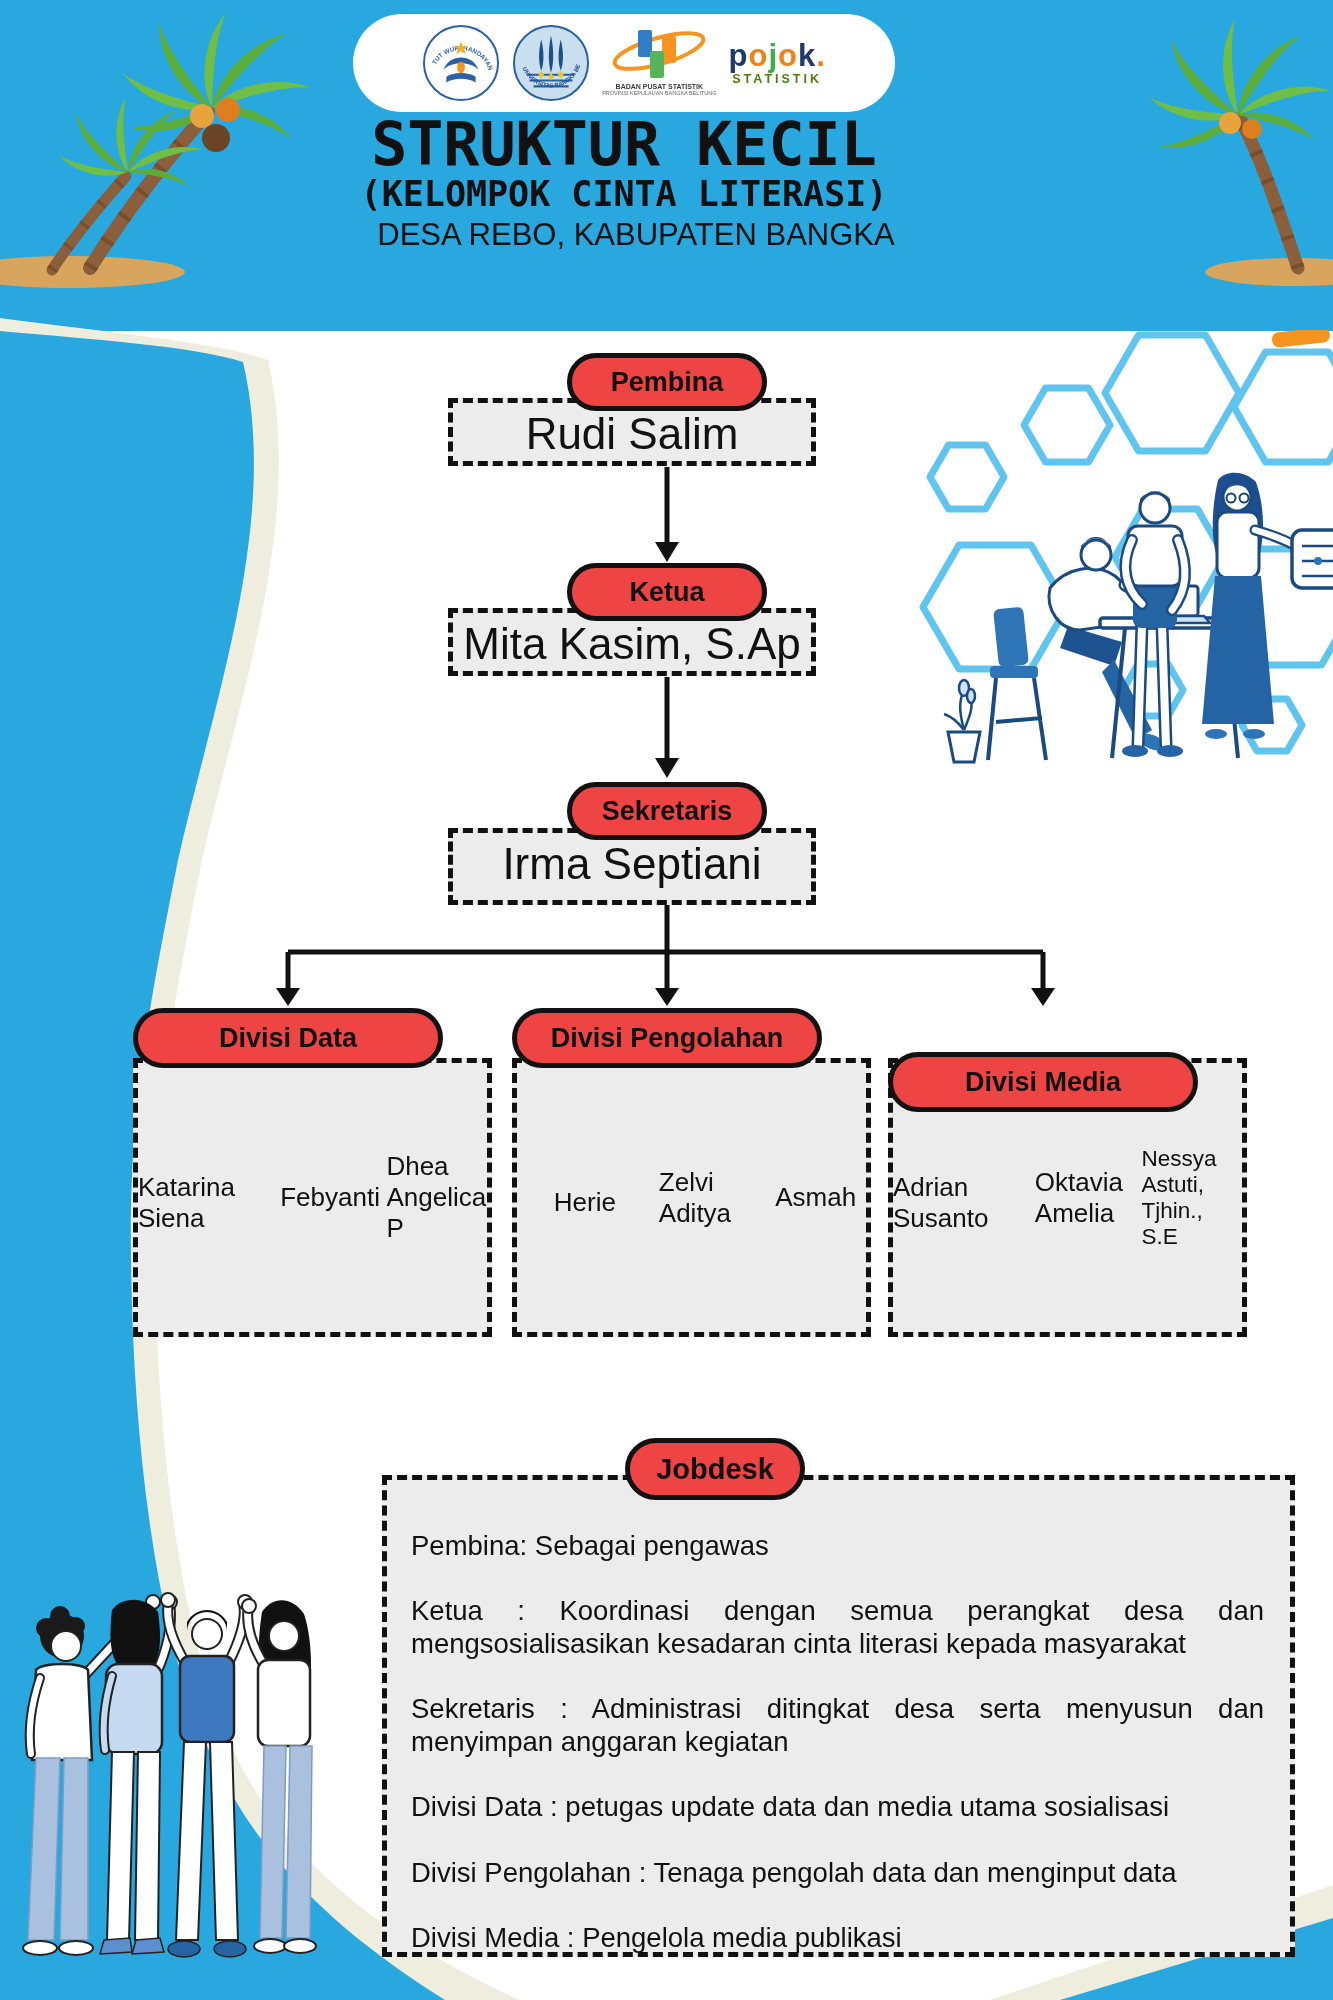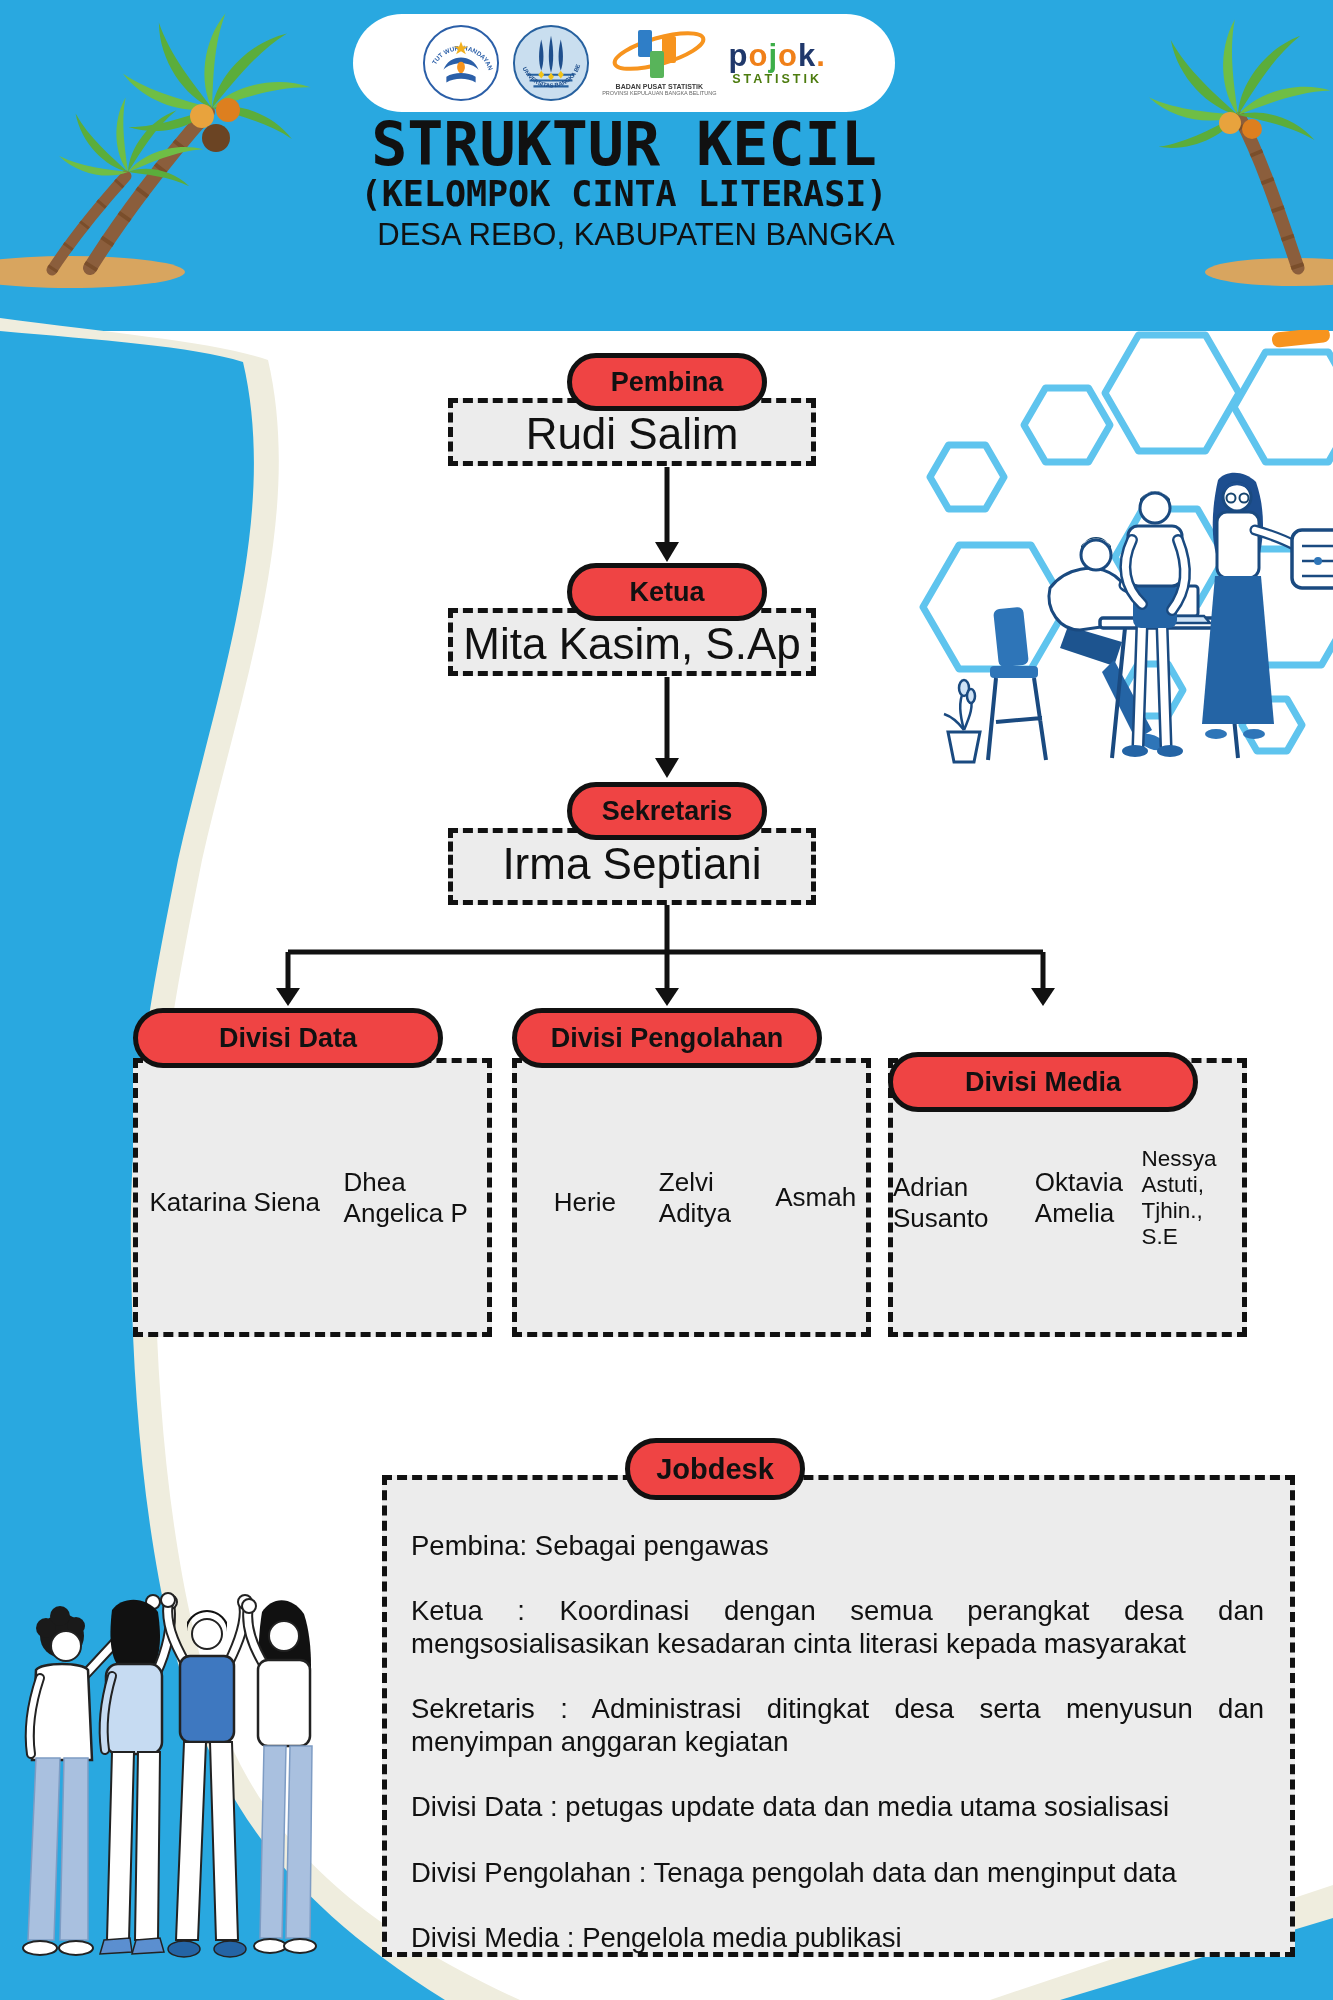--- a/index.html
+++ b/index.html
@@ -288,20 +288,21 @@
   <div class="abs dash-box name-box" id="box-sekretaris" style="top:828px;height:77px;">
     <span>Irma Septiani</span>
   </div>
   <div class="abs pill role-pill" id="pill-sekretaris" style="top:782px;">
     <span>Sekretaris</span>
   </div>
 
   <div class="abs dash-box div-box" style="left:133px;">
     <div class="member m1">Katarina Siena</div>
     <div class="sep"></div>
+    <div class="member">Febyanti</div>
     <div class="sep"></div>
     <div class="member">Dhea Angelica P</div>
   </div>
   <div class="abs pill div-pill" style="left:133px;top:1008px;">
     <span>Divisi Data</span>
   </div>
 
   <div class="abs dash-box div-box" style="left:512px;">
     <div class="member m1">Herie</div>
     <div class="sep"></div>

